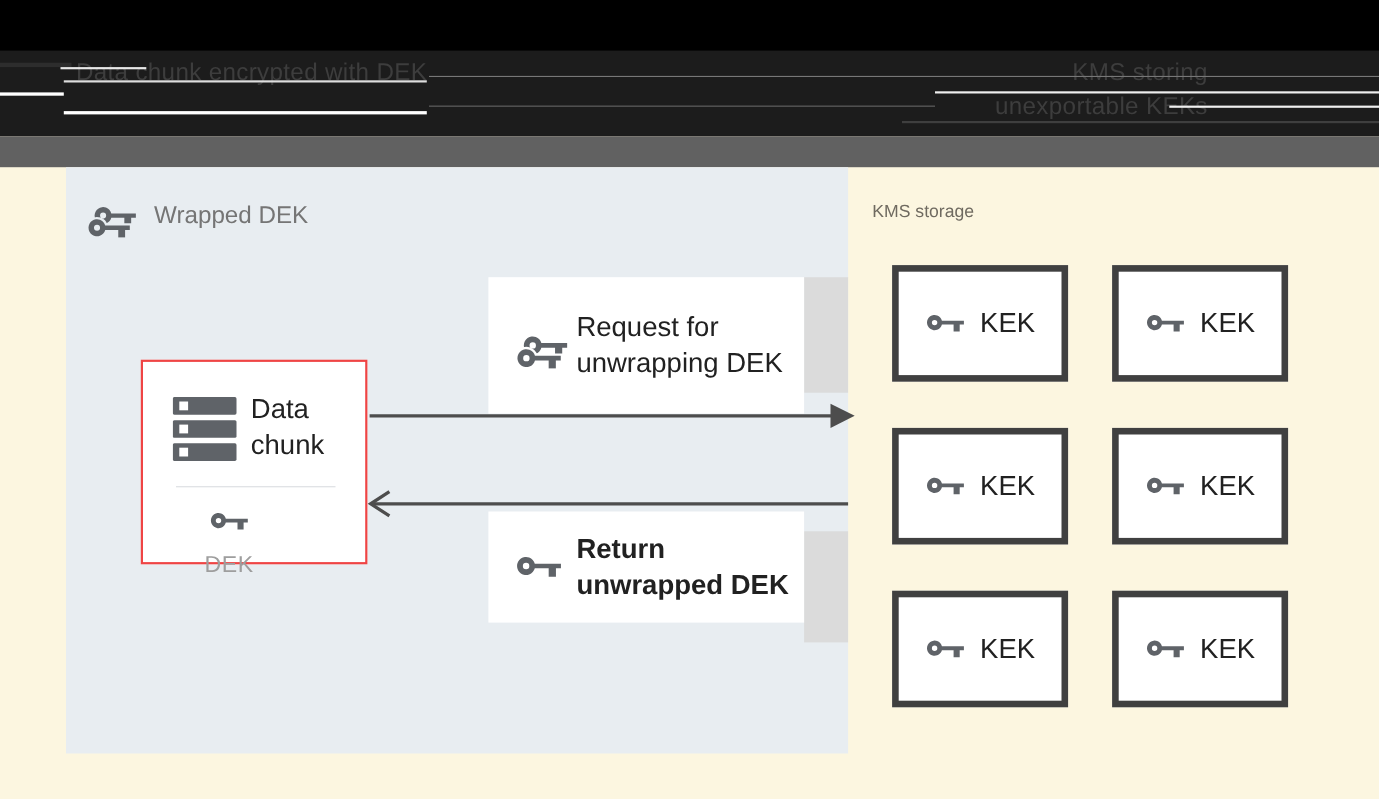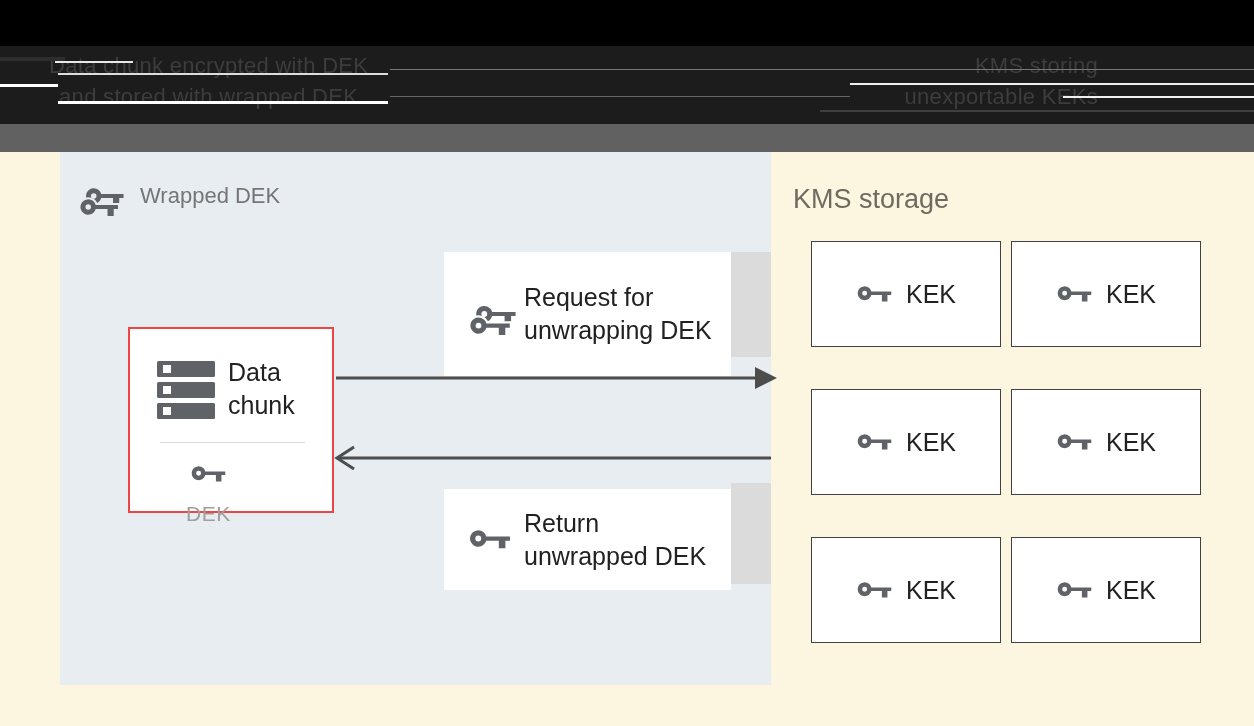--- a/index.html
+++ b/index.html
@@ -5,48 +5,48 @@
   html,body{margin:0;padding:0;background:#FCF6E0;}
   .page{
     position:relative;width:1254px;height:726px;overflow:hidden;
     background:#FCF6E0;
     font-family:"Liberation Sans", sans-serif;
   }
   
   .header{position:absolute;left:0;top:0;width:1254px;height:124px;background:#1c1c1c;}
   .header-top{position:absolute;left:0;top:0;width:1254px;height:46px;background:#000;}
   .caption{position:absolute;top:50px;font-size:22px;line-height:31px;color:#3d3d3d;letter-spacing:.3px;}
-  .caption.left{left:49px;text-align:center;}
+  .caption.left{left:69px;text-align:right;}
   .caption.right{left:893px;width:205px;text-align:right;}
   .glitch{position:absolute;}
   
   .grayband{position:absolute;left:0;top:124px;width:1254px;height:28px;background:#616161;}
   
   .panel-dek{position:absolute;left:60px;top:152px;width:711px;height:533px;background:#E8EDF1;}
   .panel-label-row{position:absolute;left:18px;top:24px;display:flex;align-items:center;gap:14px;}
   .panel-label{font-size:22px;color:#757575;text-align:center;}
-  .kms-label{position:absolute;left:793px;top:184px;font-size:27px;color:#6F6A60;}
+  .kms-label{position:absolute;left:793px;top:184px;font-size:16px;color:#6F6A60;}
   
   .wbox{position:absolute;background:#fff;}
   .data-chunk-box{left:128px;top:327px;width:206px;height:186px;border:2px solid #ef4444;box-sizing:border-box;}
   .dc-icon{position:absolute;left:27px;top:32px;}
   .dc-title{position:absolute;left:98px;top:27px;width:92px;font-size:25px;line-height:33px;color:#212121;}
   .dc-divider{position:absolute;left:30px;top:113px;width:145px;height:1px;background:#DADCE0;}
   .dek-row{position:absolute;left:56px;top:132px;display:flex;align-items:center;gap:14px;flex-direction:column;}
   .dek-label{font-size:21px;color:#9E9E9E;letter-spacing:.5px;}
   .msg-box{width:287px;height:124px;}
   .request-box{left:444px;top:252px;}
-  .return-box{left:444px;top:489px;height:101px;}
+  .return-box{left:444px;top:465px;height:101px;font-weight:bold;}
   .msg-icon{position:absolute;left:24px;top:50%;transform:translateY(-50%);}
   .msg-text{position:absolute;left:80px;top:50%;transform:translateY(-50%);width:195px;font-size:25px;line-height:33px;color:#212121;}
   .strip{position:absolute;width:40px;background:#DBDBDB;}
   .strip.r1{left:731px;top:252px;height:105px;}
   .strip.r2{left:731px;top:483px;height:101px;}
   
-  .kek-box{position:absolute;width:190px;height:106px;background:#fff;border:1px solid #404040;box-sizing:border-box;
+  .kek-box{position:absolute;width:160px;height:106px;background:#fff;border:6px solid #404040;box-sizing:border-box;
     display:flex;align-items:center;justify-content:center;gap:13px;}
   .kek-label{font-size:25px;color:#212121;}
   
   .arrows{position:absolute;left:0;top:0;width:1254px;height:726px;pointer-events:none;}
   .hidden-defs{position:absolute;width:0;height:0;overflow:hidden;}
 </style>
 </head>
 <body>
 
 <svg class="hidden-defs" aria-hidden="true">
@@ -55,21 +55,20 @@
          M5,14 a2,2 0 1 0 4,0 a2,2 0 1 0 -4,0 Z"></path>
   </defs>
 </svg>
 
 <div class="page">
 
   <div class="header">
     <div class="header-top"></div>
     <div class="caption left">
       <div>Data chunk encrypted with DEK</div>
-      <div>and stored with wrapped DEK</div>
     </div>
     <div class="caption right">
       <div>KMS storing</div>
       <div>unexportable KEKs</div>
     </div>
 
     <div class="glitch" style="left:0;top:57px;width:65px;height:4px;background:#2d2d2d;"></div>
     <div class="glitch" style="left:55px;top:61px;width:78px;height:2px;background:#e8e8e8;"></div>
     <div class="glitch" style="left:58px;top:73px;width:330px;height:2px;background:#dddddd;"></div>
     <div class="glitch" style="left:390px;top:69px;width:864px;height:1px;background:#777777;"></div>

